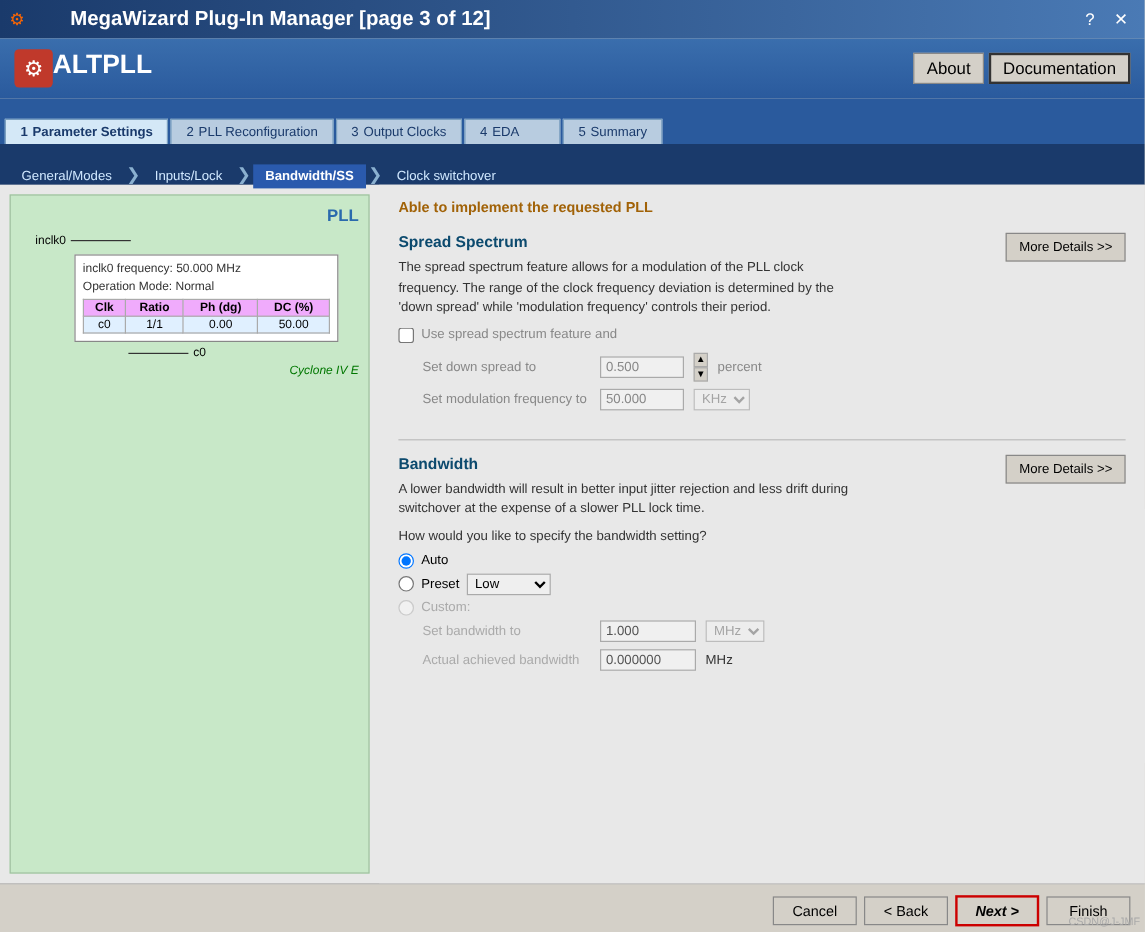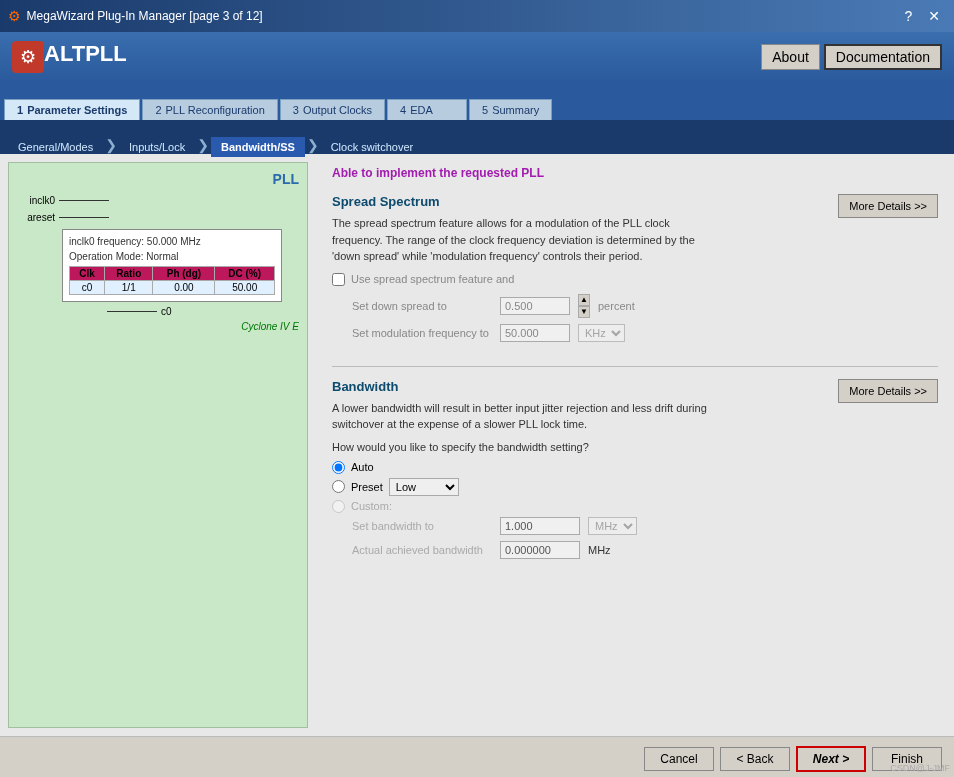--- a/index.html
+++ b/index.html
@@ -2,21 +2,21 @@
 <html><head>
   <meta charset="utf-8">
   <style>
     * { box-sizing: border-box; margin: 0; padding: 0; }
     body { font-family: 'Segoe UI', Tahoma, Geneva, Verdana, sans-serif; font-size: 12px; background: #d4d0c8; width: 954px; height: 777px; overflow: hidden; }
     
     
     .title-bar { background: linear-gradient(to right, #1a3a6b, #4a7ab5); color: white; height: 32px; display: flex; align-items: center; justify-content: space-between; padding: 0 8px; }
     .title-bar-left { display: flex; align-items: center; gap: 6px; }
     .title-icon { color: #ff6600; font-size: 14px; }
-    .title-text { font-size: 12px; font-weight: normal; }
+    .title-text { font-size: 17px; font-weight: bold; margin-left: 32px; }
     .title-controls { display: flex; gap: 4px; }
     .title-btn { background: none; border: none; color: white; cursor: pointer; font-size: 14px; padding: 2px 6px; }
     
     
     .header { background: linear-gradient(to bottom, #3a6ead, #2a5a9d); padding: 8px 12px; display: flex; align-items: center; justify-content: space-between; height: 50px; }
     .logo-area { display: flex; align-items: flex-start; }
     .logo-icon { width: 32px; height: 32px; background: #c0392b; border-radius: 4px; display: flex; align-items: center; justify-content: center; position: relative; }
     .logo-icon::before { content: '⚙'; color: white; font-size: 18px; }
     .logo-text { color: white; font-size: 22px; font-weight: bold; }
     .header-buttons { display: flex; gap: 4px; }
@@ -37,26 +37,26 @@
     
     .main { display: flex; height: calc(777px - 32px - 50px - 38px - 30px - 45px); background: #e8e8e8; }
     
     
     .left-panel { width: 300px; background: #c8e8c8; border: 1px solid #a0c0a0; margin: 8px; padding: 8px; position: relative; }
     .left-panel-title { text-align: right; color: #2a6aad; font-size: 14px; font-weight: bold; margin-bottom: 8px; }
     .pll-box { background: white; border: 1px solid #888; padding: 6px; margin: 4px 0; width: 220px; margin-left: 45px; }
     .pll-info { font-size: 10px; color: #333; margin-bottom: 4px; }
     .pll-table { width: 100%; border-collapse: collapse; font-size: 10px; }
     .pll-table th, .pll-table td { border: 1px solid #aaa; padding: 1px 4px; text-align: center; background: #e0f0ff; }
-    .pll-table th { background: #be185d; }
+    .pll-table th { background: #f0abfc; }
     .chip-label { text-align: right; color: #007700; font-size: 10px; margin-top: 4px; font-style: italic; }
     
     
     .right-panel { flex: 1; padding: 12px 16px; overflow-y: auto; background: #e8e8e8; }
-    .status-text { color: #a21caf; font-size: 12px; margin-bottom: 14px; font-weight: bold; }
+    .status-text { color: #a16207; font-size: 12px; margin-bottom: 14px; font-weight: bold; }
     
     .section { margin-bottom: 18px; }
     .section-title { font-size: 13px; font-weight: bold; color: #0c4a6e; margin-bottom: 6px; }
     .section-desc { font-size: 11px; color: #333; line-height: 1.5; margin-bottom: 8px; max-width: 380px; }
     
     .section-row { display: flex; align-items: flex-start; gap: 16px; margin-bottom: 10px; }
     .section-content { flex: 1; }
     
     .more-details-btn { background: #d4d0c8; border: 1px solid #888; padding: 3px 10px; cursor: pointer; font-size: 11px; white-space: nowrap; height: 24px; }
     
@@ -151,24 +151,20 @@
   <div class="left-panel">
     <div class="left-panel-title">PLL</div>
 
     <div style="position:relative; margin: 4px 0;">
 
       <div style="display:flex; align-items:center; margin-bottom:6px; font-size:10px;">
         <span style="width:38px; text-align:right; margin-right:4px;">inclk0</span>
         <span style="display:inline-block;width:50px;height:1px;background:#333;vertical-align:middle;"></span>
       </div>
 
-      <div style="display:flex; align-items:center; margin-bottom:6px; font-size:10px;">
-        <span style="width:38px; text-align:right; margin-right:4px;">areset</span>
-        <span style="display:inline-block;width:50px;height:1px;background:#333;vertical-align:middle;"></span>
-      </div>
     </div>
 
     <div class="pll-box">
       <div class="pll-info">inclk0 frequency: 50.000 MHz</div>
       <div class="pll-info">Operation Mode: Normal</div>
       <table class="pll-table">
         <thead>
           <tr>
             <th>Clk</th>
             <th>Ratio</th>

